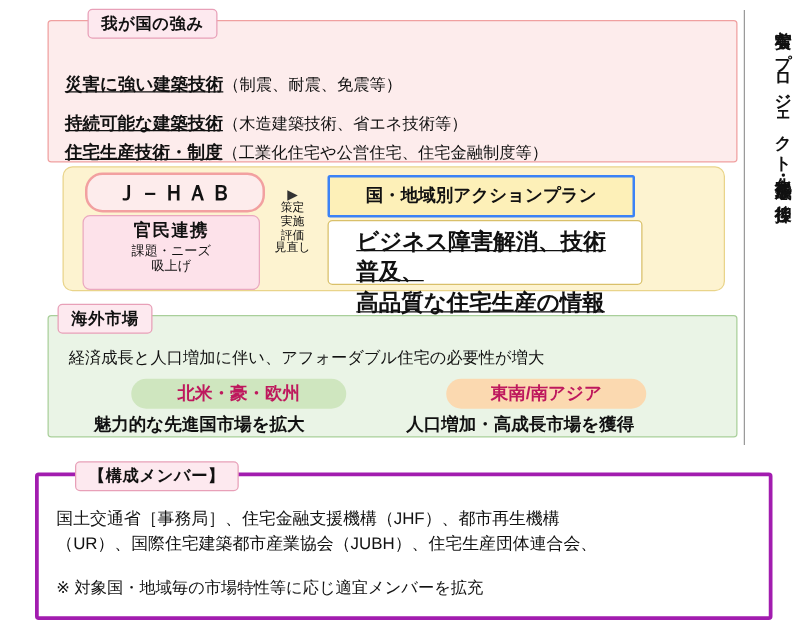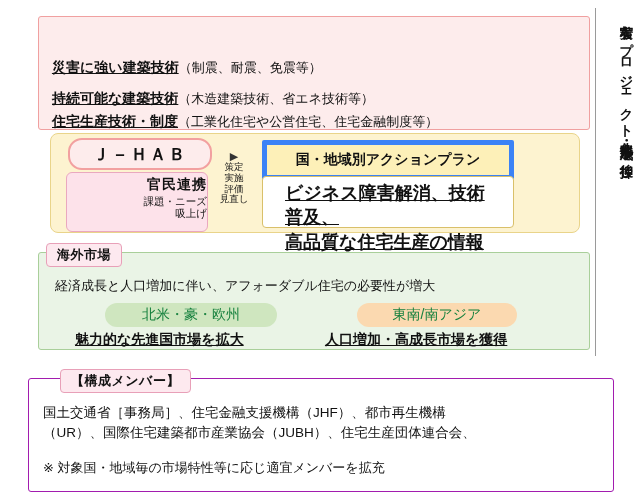--- a/index.html
+++ b/index.html
@@ -75,36 +75,36 @@
     border-radius:14px;
     display:flex;align-items:center;justify-content:center;
     font-size:17px;font-weight:bold;letter-spacing:2px;
     color:#111;
   }
   #kanmin-box{
     position:absolute;left:66px;top:172px;width:140px;height:58px;
     background:#fde2ea;
     border:1px solid #eaa8bf;
     border-radius:6px;
-    text-align:right;
+    text-align:center;
   }
   #kanmin-title{font-size:14px;font-weight:bold;margin-top:3px;letter-spacing:1px;}
   #kanmin-sub{font-size:10.5px;line-height:1.15;margin-top:1px;}
 
   #arrow-mid{
     position:absolute;left:212px;top:150px;width:44px;height:64px;
     font-size:9.5px;line-height:1.12;text-align:center;
     color:#111;
   }
   #arrow-mid .arw{font-size:11px;color:#333;}
 
   #action-box{
     position:absolute;left:262px;top:140px;width:242px;height:30px;
     background:#fdf0b8;
-    border:5px solid #3b82f6;
+    border:2px solid #3b82f6;
     border-radius:2px;
     display:flex;align-items:center;justify-content:center;
     font-size:14px;font-weight:bold;
   }
   #business-box{
     position:absolute;left:262px;top:176px;width:252px;height:52px;
     background:#ffffff;
     border:1px solid #d9c06a;
     border-radius:4px;
     padding:4px 22px;
@@ -121,53 +121,54 @@
     border:1px solid #a9cf9a;
     border-radius:3px;
   }
   #overseas-title{position:absolute;left:46px;top:243px;z-index:5;}
   #overseas-lead{
     position:absolute;left:16px;top:24px;font-size:13px;white-space:nowrap;
   }
   .region-pill{
     position:absolute;height:24px;border-radius:12px;
     display:flex;align-items:center;justify-content:center;
-    font-size:14px;font-weight:normal;color:#15803d;
+    font-size:14px;font-weight:bold;color:#be185d;
   }
   #region-0{left:66px;top:50px;width:172px;background:#cfe6bf;}
   #region-1{left:318px;top:50px;width:160px;background:#fbd9b0;}
   .region-caption{
     position:absolute;top:78px;font-size:14px;font-weight:bold;
-    text-decoration:underline;white-space:nowrap;
+    white-space:nowrap;
   }
   #region-cap-0{left:36px;}
   #region-cap-1{left:286px;}
 
   
   #members-box{
     position:absolute;left:28px;top:378px;width:584px;height:112px;
-    border:1px solid #a21caf;
+    border:3px solid #a21caf;
     border-radius:3px;
     background:#ffffff;
   }
   #members-title{position:absolute;left:60px;top:369px;z-index:5;}
   #members-text{
     position:absolute;left:14px;top:24px;width:556px;
     font-size:13.5px;line-height:1.5;
   }
   #members-note{
     margin-top:14px;font-size:13px;
   }
 </style>
 </head>
 <body>
 
 <div class="stage">
 
   <div id="strengths-box"></div>
+  <div id="strengths-title" class="label-pill">我が国の強み</div>
 
   <div id="strengths-box-inner" style="position:absolute;left:38px;top:16px;width:550px;height:112px;">
     <div class="s-row" id="s-row-0">
       <span class="head">災害に強い建築技術</span><span class="tail">（制震、耐震、免震等）</span>
     </div>
     <div class="s-row" id="s-row-1">
       <span class="head">持続可能な建築技術</span><span class="tail">（木造建築技術、省エネ技術等）</span>
     </div>
     <div class="s-row" id="s-row-2">
       <span class="head">住宅生産技術・制度</span><span class="tail">（工業化住宅や公営住宅、住宅金融制度等）</span>

